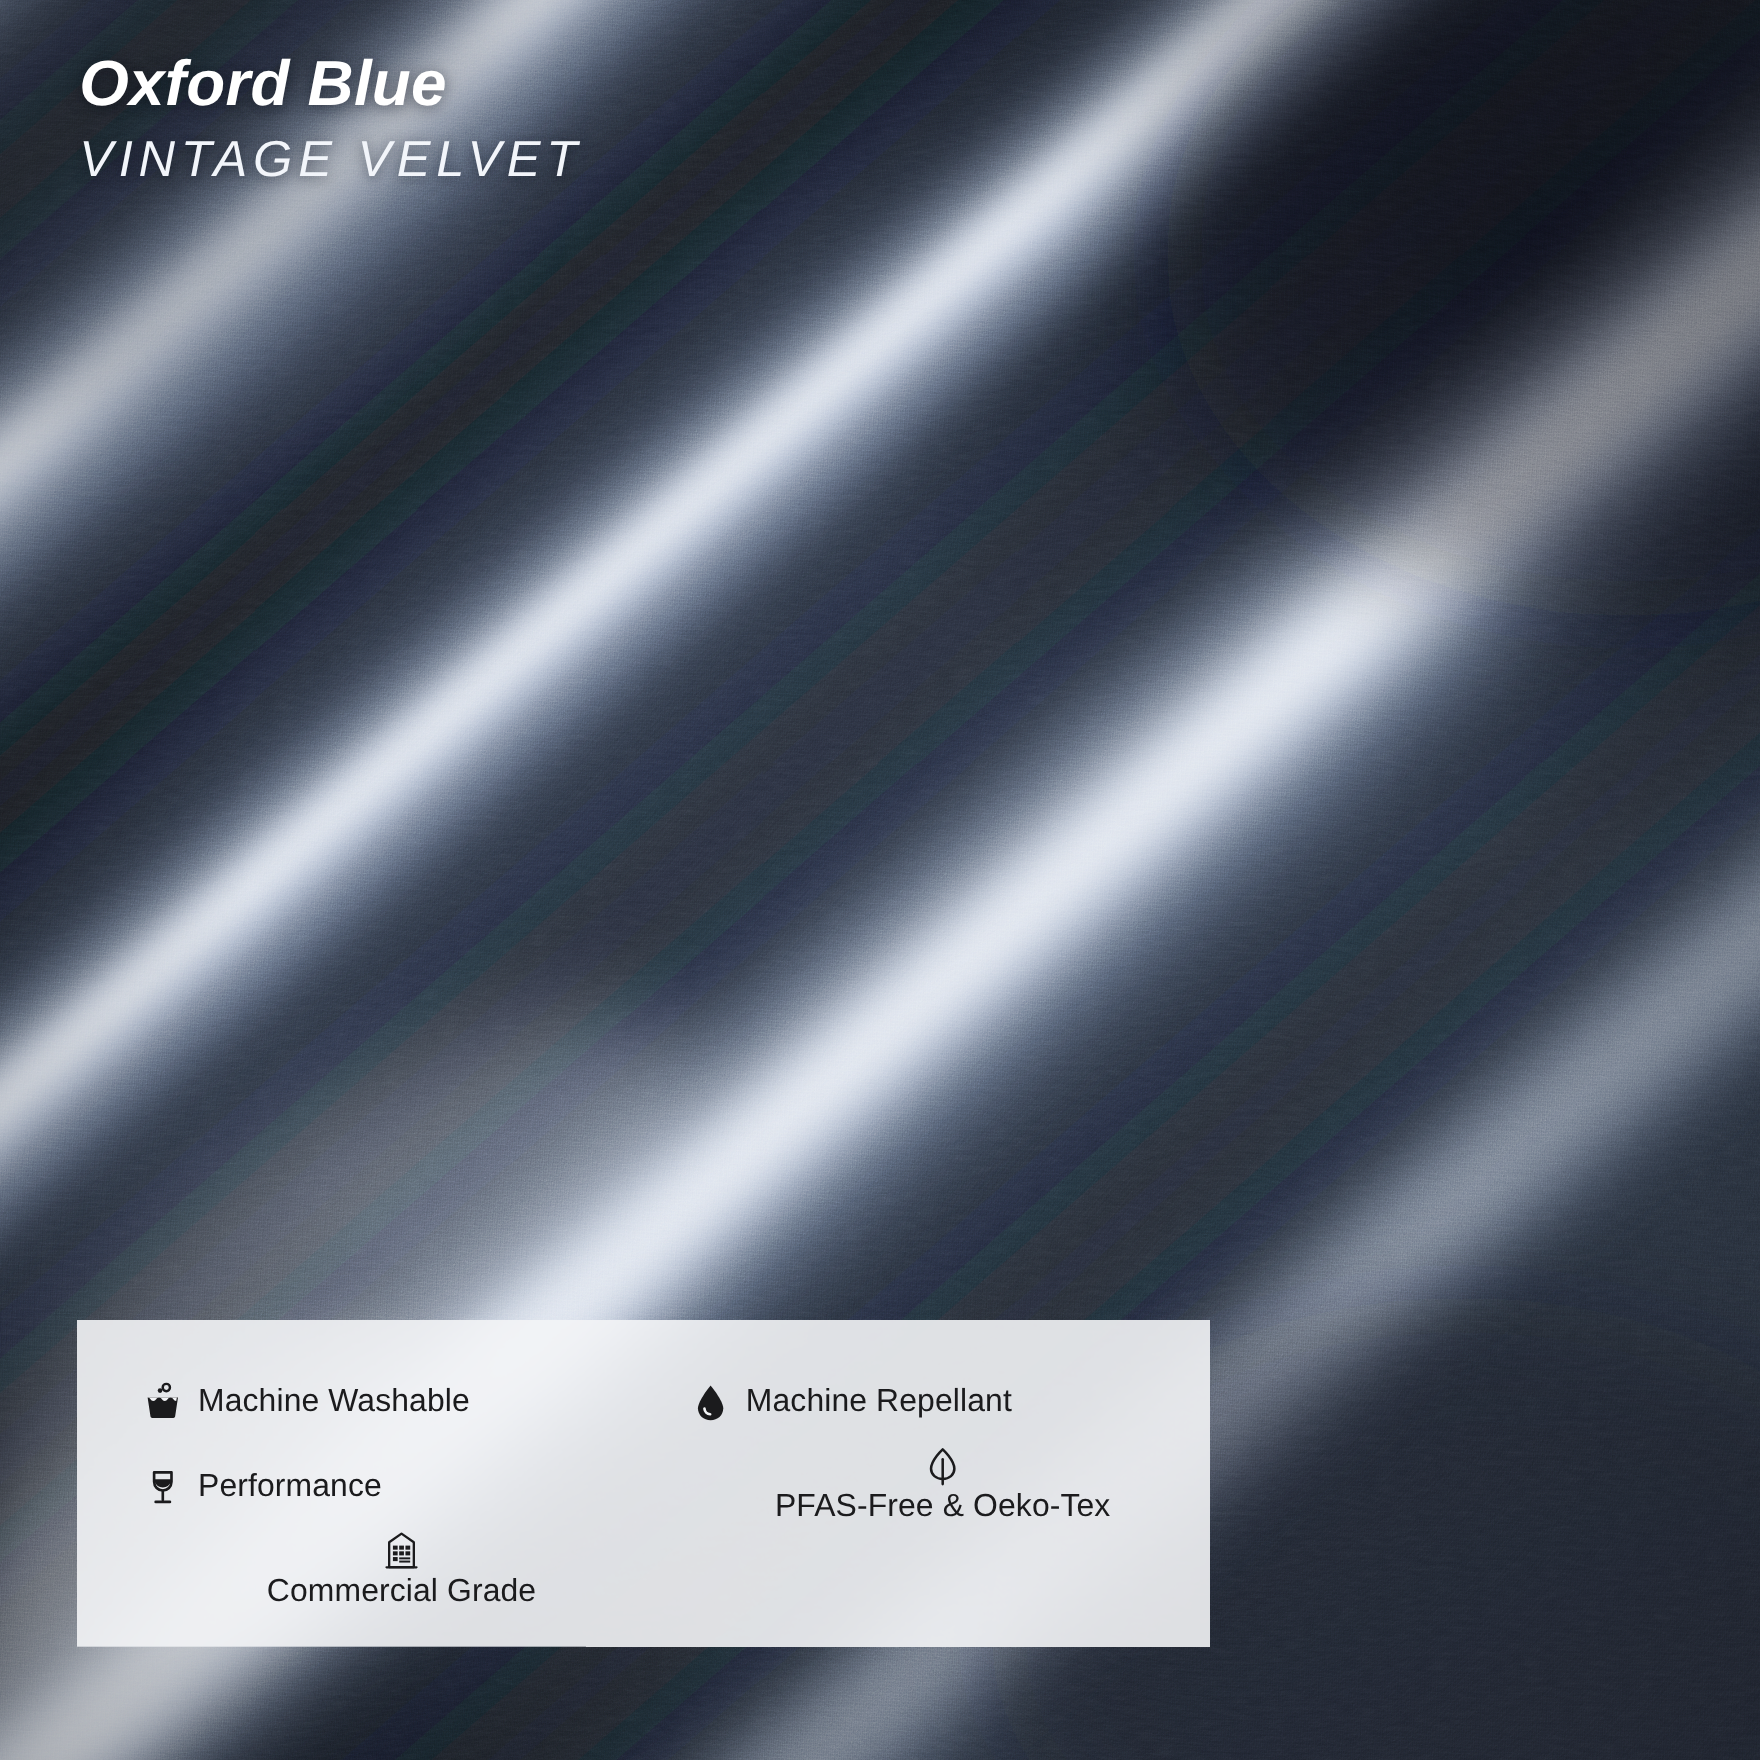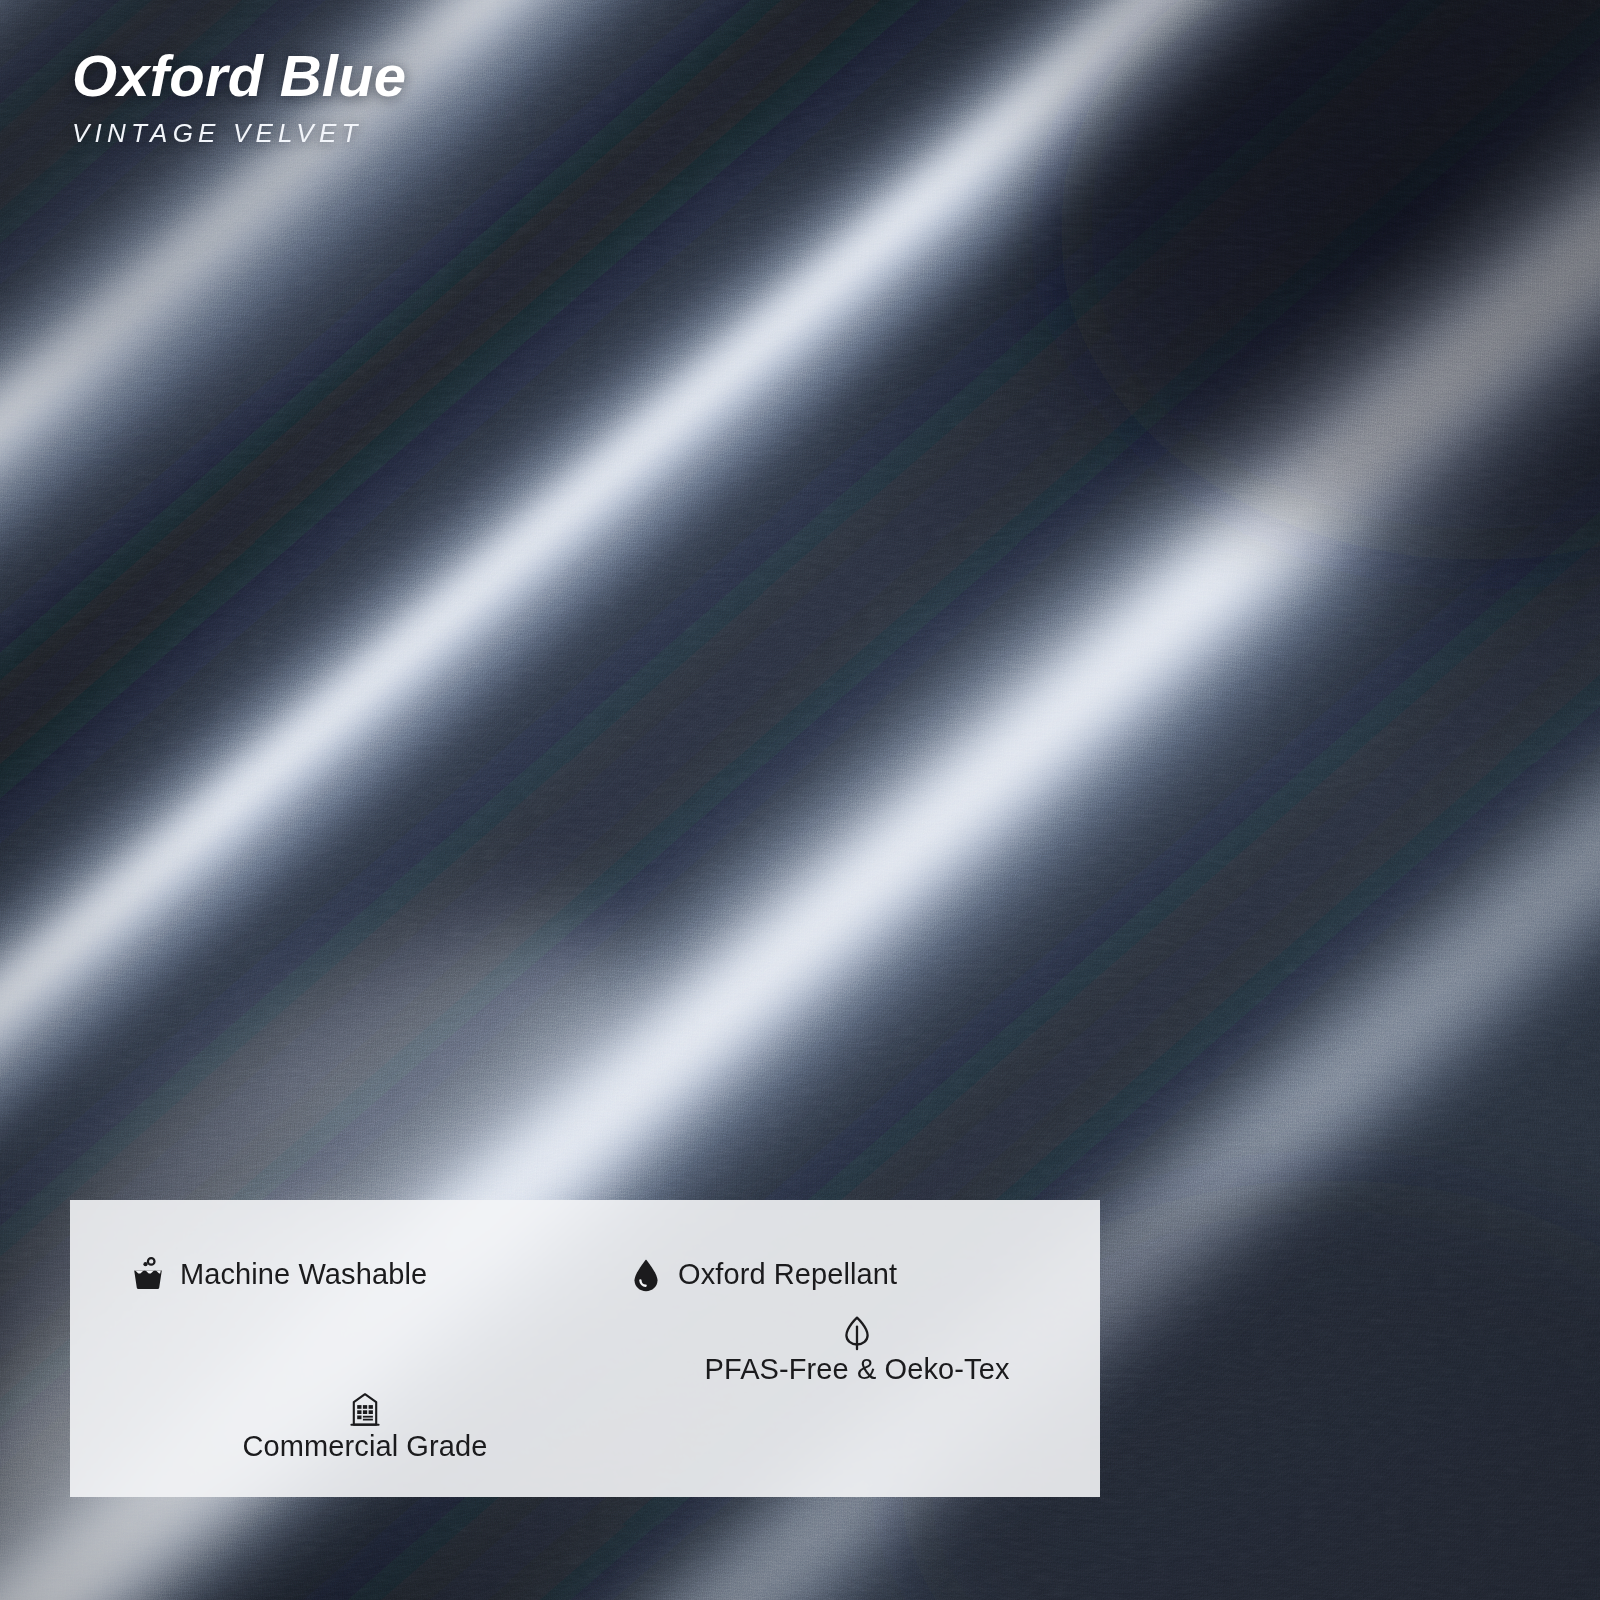--- a/index.html
+++ b/index.html
@@ -90,21 +90,21 @@
     font-size: 58px;
     font-weight: 700;
     color: #ffffff;
     letter-spacing: 0.2px;
     line-height: 1.04;
     text-shadow: 0 2px 14px rgba(5,9,18,0.55);
     white-space: nowrap;
   }
   .title-sub {
     margin-top: 14px;
-    font-size: 26px;
+    font-size: 46px;
     font-weight: 400;
     color: #f2f5fa;
     letter-spacing: 5.2px;
     line-height: 1.05;
     text-shadow: 0 2px 12px rgba(5,9,18,0.5);
     white-space: nowrap;
   }
 
   
   .panel {
@@ -289,23 +289,34 @@
         <span class="feat-label">Machine Washable</span>
       </div>
 
       <div class="feature" style="grid-column:2;grid-row:1;">
         <span class="feat-icon">
           <svg width="40" height="40" viewBox="0 0 40 40" fill="none">
             <path d="M20 4.5 C20 4.5 31.5 18.3 31.5 25.3 C31.5 31.7 26.3 36.2 20 36.2 C13.7 36.2 8.5 31.7 8.5 25.3 C8.5 18.3 20 4.5 20 4.5 Z" fill="currentColor"></path>
             <path d="M14.4 25.5 a5.6 5.6 0 0 0 5.2 5.2" stroke="#f3f4f6" stroke-width="2.4" stroke-linecap="round" fill="none"></path>
           </svg>
         </span>
-        <span class="feat-label">Oxford Repellant</span>
-      </div>
-
+        <span class="feat-label">Machine Repellant</span>
+      </div>
+
+      <div class="feature" style="grid-column:1;grid-row:2;">
+        <span class="feat-icon">
+          <svg width="40" height="40" viewBox="0 0 40 40" fill="none">
+            <path d="M12.1 6.5 h15.8 v8.6 a7.9 7.9 0 0 1 -15.8 0 Z" fill="none" stroke="currentColor" stroke-width="2.4" stroke-linejoin="round"></path>
+            <path d="M12.6 12.8 h14.8 v2.3 a7.9 7.9 0 0 1 -14.8 0 Z" fill="currentColor"></path>
+            <path d="M20 23.2 v8.4" stroke="currentColor" stroke-width="2.4" stroke-linecap="round"></path>
+            <path d="M13.6 33.4 h12.8" stroke="currentColor" stroke-width="2.6" stroke-linecap="round"></path>
+          </svg>
+        </span>
+        <span class="feat-label">Performance</span>
+      </div>
 
       <div class="feature" style="grid-column:2;grid-row:2;flex-direction:column;">
         <span class="feat-icon">
           <svg width="40" height="40" viewBox="0 0 40 40" fill="none">
             <path d="M20 4.6 C20 4.6 9.4 14.4 9.4 22.3 C9.4 27.7 14.1 31.5 20 31.5 C25.9 31.5 30.6 27.7 30.6 22.3 C30.6 14.4 20 4.6 20 4.6 Z" fill="none" stroke="currentColor" stroke-width="2.3" stroke-linejoin="round"></path>
             <path d="M20 13.6 V36.2" stroke="currentColor" stroke-width="2.3" stroke-linecap="round"></path>
           </svg>
         </span>
         <span class="feat-label">PFAS-Free &amp; Oeko-Tex</span>
       </div>

